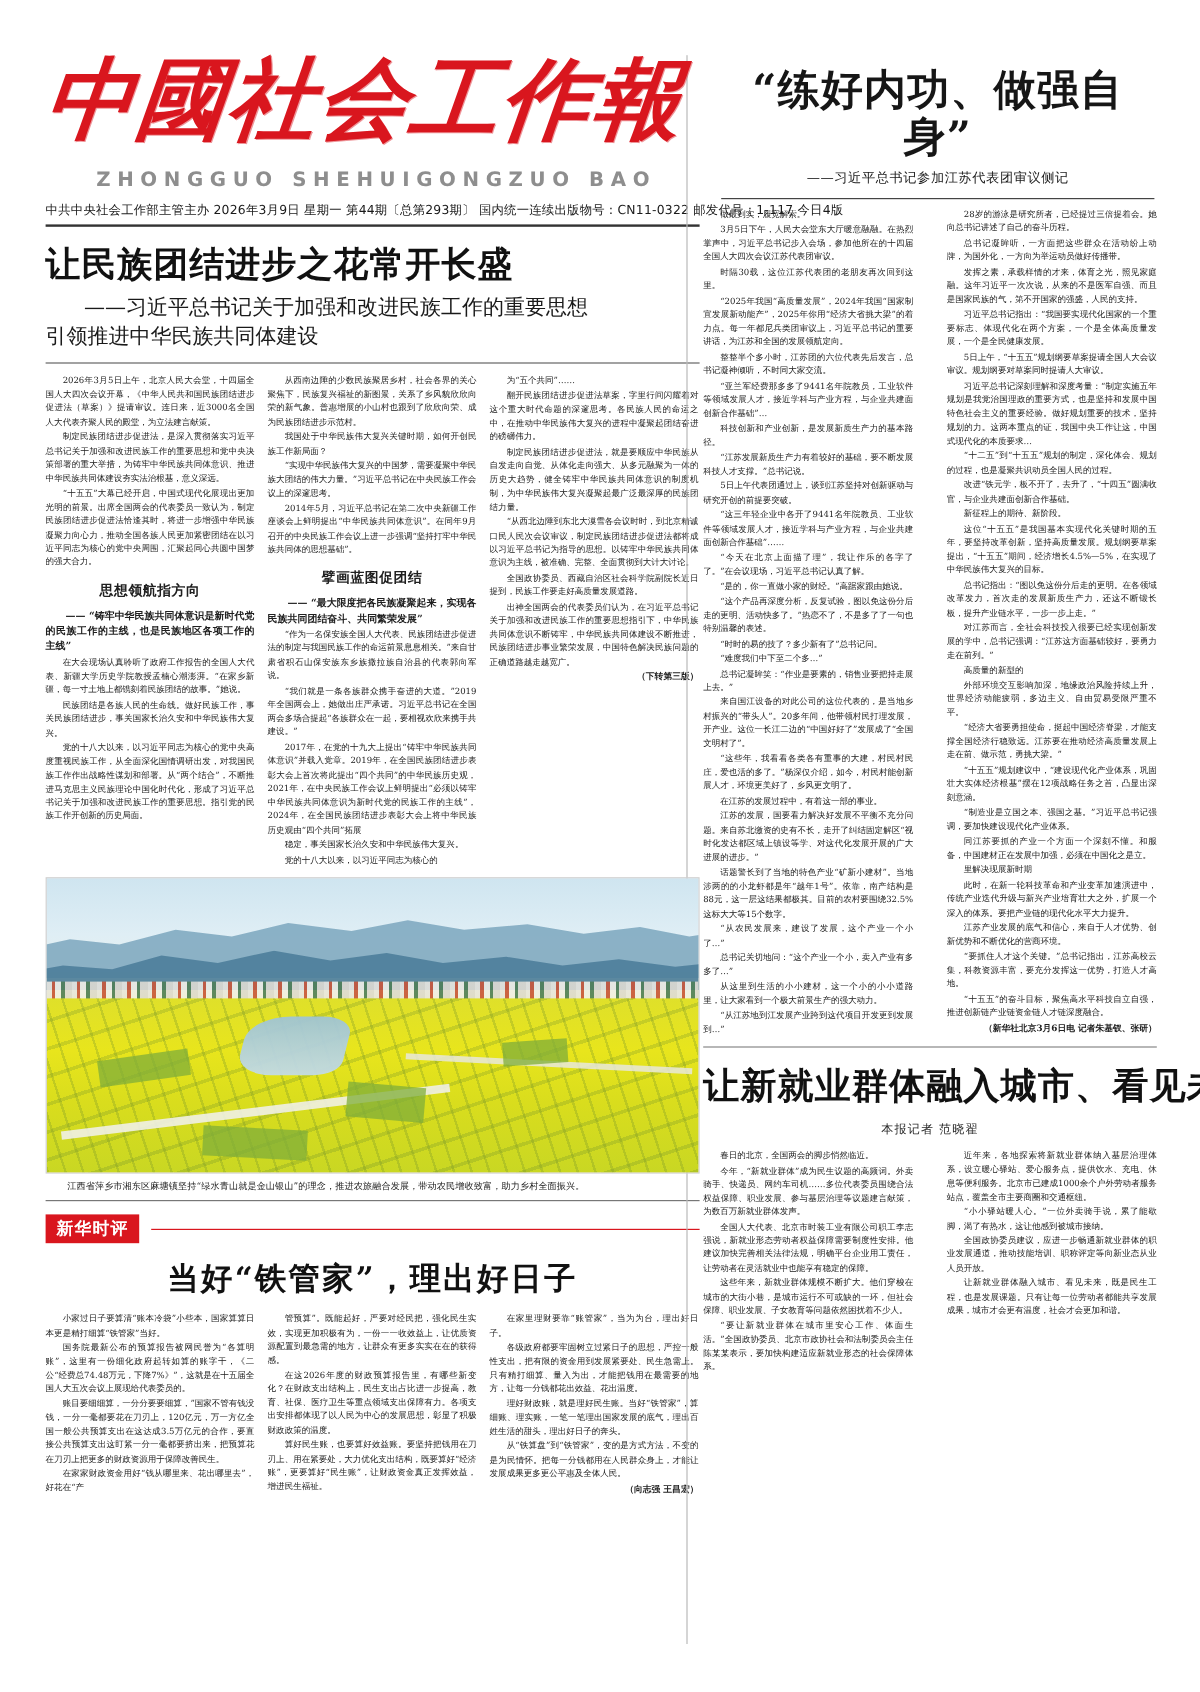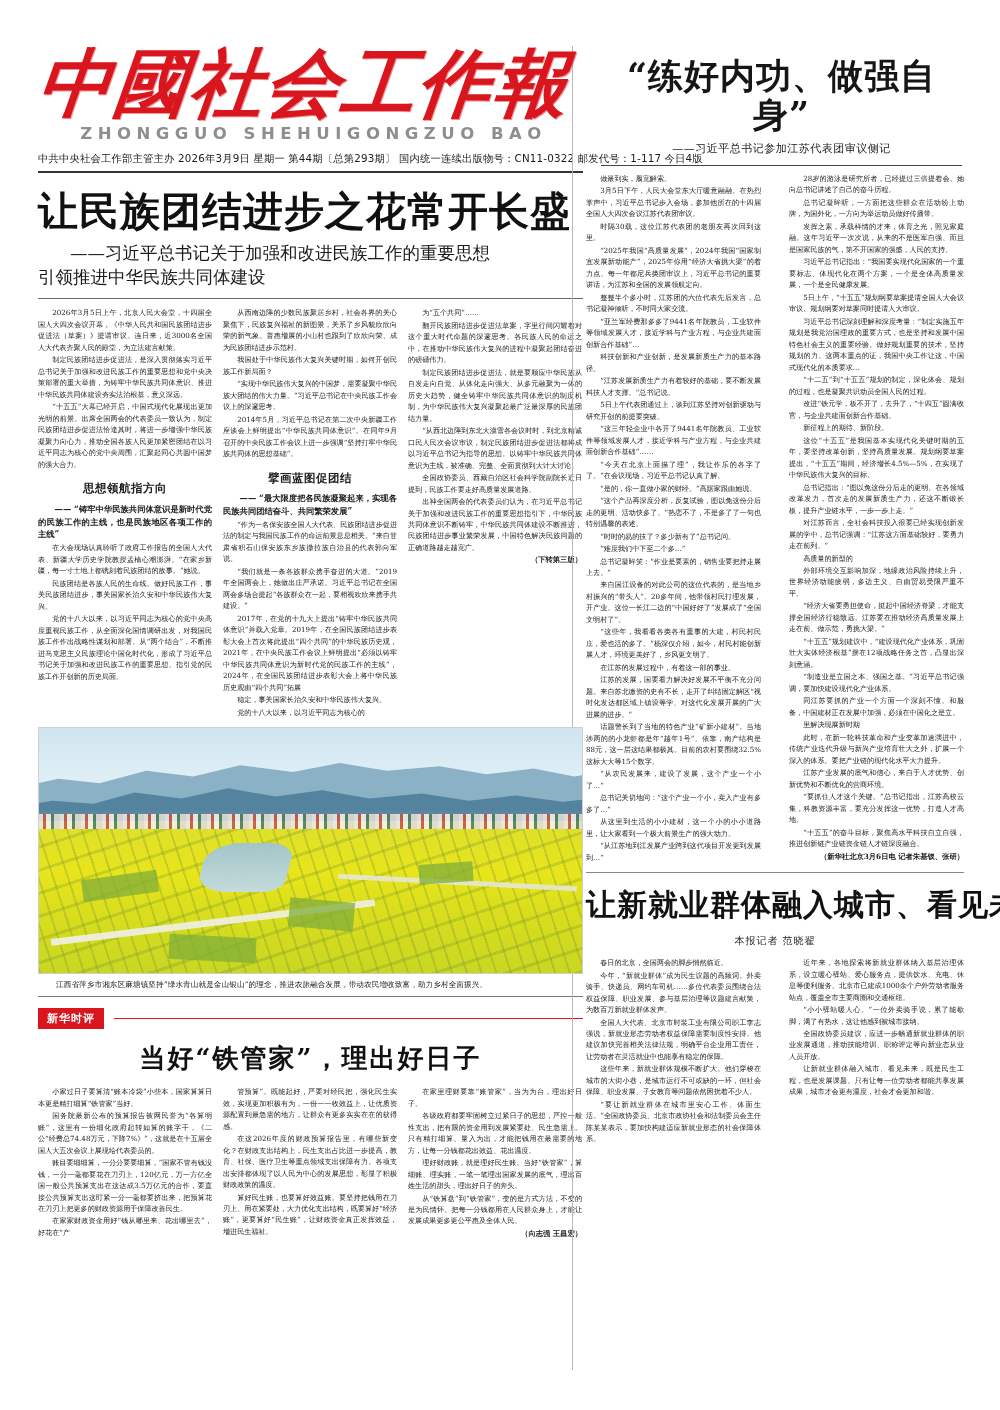--- a/index.html
+++ b/index.html
@@ -21,21 +21,21 @@
     font-family:"DejaVu Serif","Liberation Serif",serif;
     font-size:74px;line-height:1.0;font-weight:bold;
     color:#d9161e;
     letter-spacing:2px;
     font-style:italic;
     transform:skewX(-6deg);
     white-space:nowrap;
     text-shadow:1px 1px 0 rgba(217,22,30,.45);
   }
   .logo-py{
-    margin-top:4px;
+    margin-top:20px;
     text-align:center;
     font-size:16.5px;letter-spacing:5.5px;font-weight:bold;
     color:#8e8e8e;
     padding-left:6px;
   }
   .mh-info{
     margin-top:9px;
     font-size:10.3px;
     color:#1a1a1a;
     white-space:nowrap;
@@ -51,21 +51,21 @@
   .tr-sub{
     font-family:"DejaVu Serif","Liberation Serif",serif;
     font-size:11px;margin-top:7px;text-align:center;color:#1a1a1a;letter-spacing:.5px;
   }
   .tr-rule{border-top:1px solid #444;margin-top:9px;}
 
   
   .lead{margin-top:16px;width:545px;}
   .lead-title{
     font-family:"DejaVu Serif","Liberation Serif",serif;
-    font-weight:bold;font-size:40px;line-height:1.1;letter-spacing:1px;color:#111;
+    font-weight:bold;font-size:29px;line-height:1.1;letter-spacing:1px;color:#111;
     white-space:nowrap;
   }
   .lead-sub{
     font-family:"DejaVu Serif","Liberation Serif",serif;
     font-size:17.5px;line-height:1.38;margin-top:8px;color:#1a1a1a;
   }
   .lead-sub .l1{display:block;text-indent:32px;}
   .lead-sub .l2{display:block;}
   .lead-rule{border-top:1px solid #666;margin-top:9px;}
   .col{font-family:"DejaVu Serif","Liberation Serif",serif;font-size:7.1px;line-height:1.62;text-align:justify;color:#202020;}
@@ -121,21 +121,21 @@
   .patch{position:absolute;background:#7fae3a;opacity:.75;}
   .caption{
     font-family:"DejaVu Serif","Liberation Serif",serif;
     font-size:7.6px;color:#1a1a1a;padding:6px 0 0 18px;letter-spacing:.1px;
   }
   .photo-rule{border-top:1px solid #777;margin-top:6px;}
 
   
   .comm-head{display:flex;align-items:center;margin-top:11px;width:545px;}
   .comm-tag{
-    background:#d9161e;color:#fff;font-weight:bold;font-size:11px;
+    background:#d9161e;color:#fff;font-weight:bold;font-size:14px;
     padding:3px 9px;letter-spacing:1px;
     font-family:"DejaVu Serif","Liberation Serif",serif;
   }
   .comm-line{flex:1;border-top:1px solid #d9161e;margin-left:10px;}
   .comm-title{
     font-family:"DejaVu Serif","Liberation Serif",serif;
     font-weight:bold;font-size:26px;text-align:center;margin-top:12px;letter-spacing:2px;color:#111;
     width:545px;
   }
   .comm-body{display:flex;gap:11px;width:545px;margin-top:10px;}

